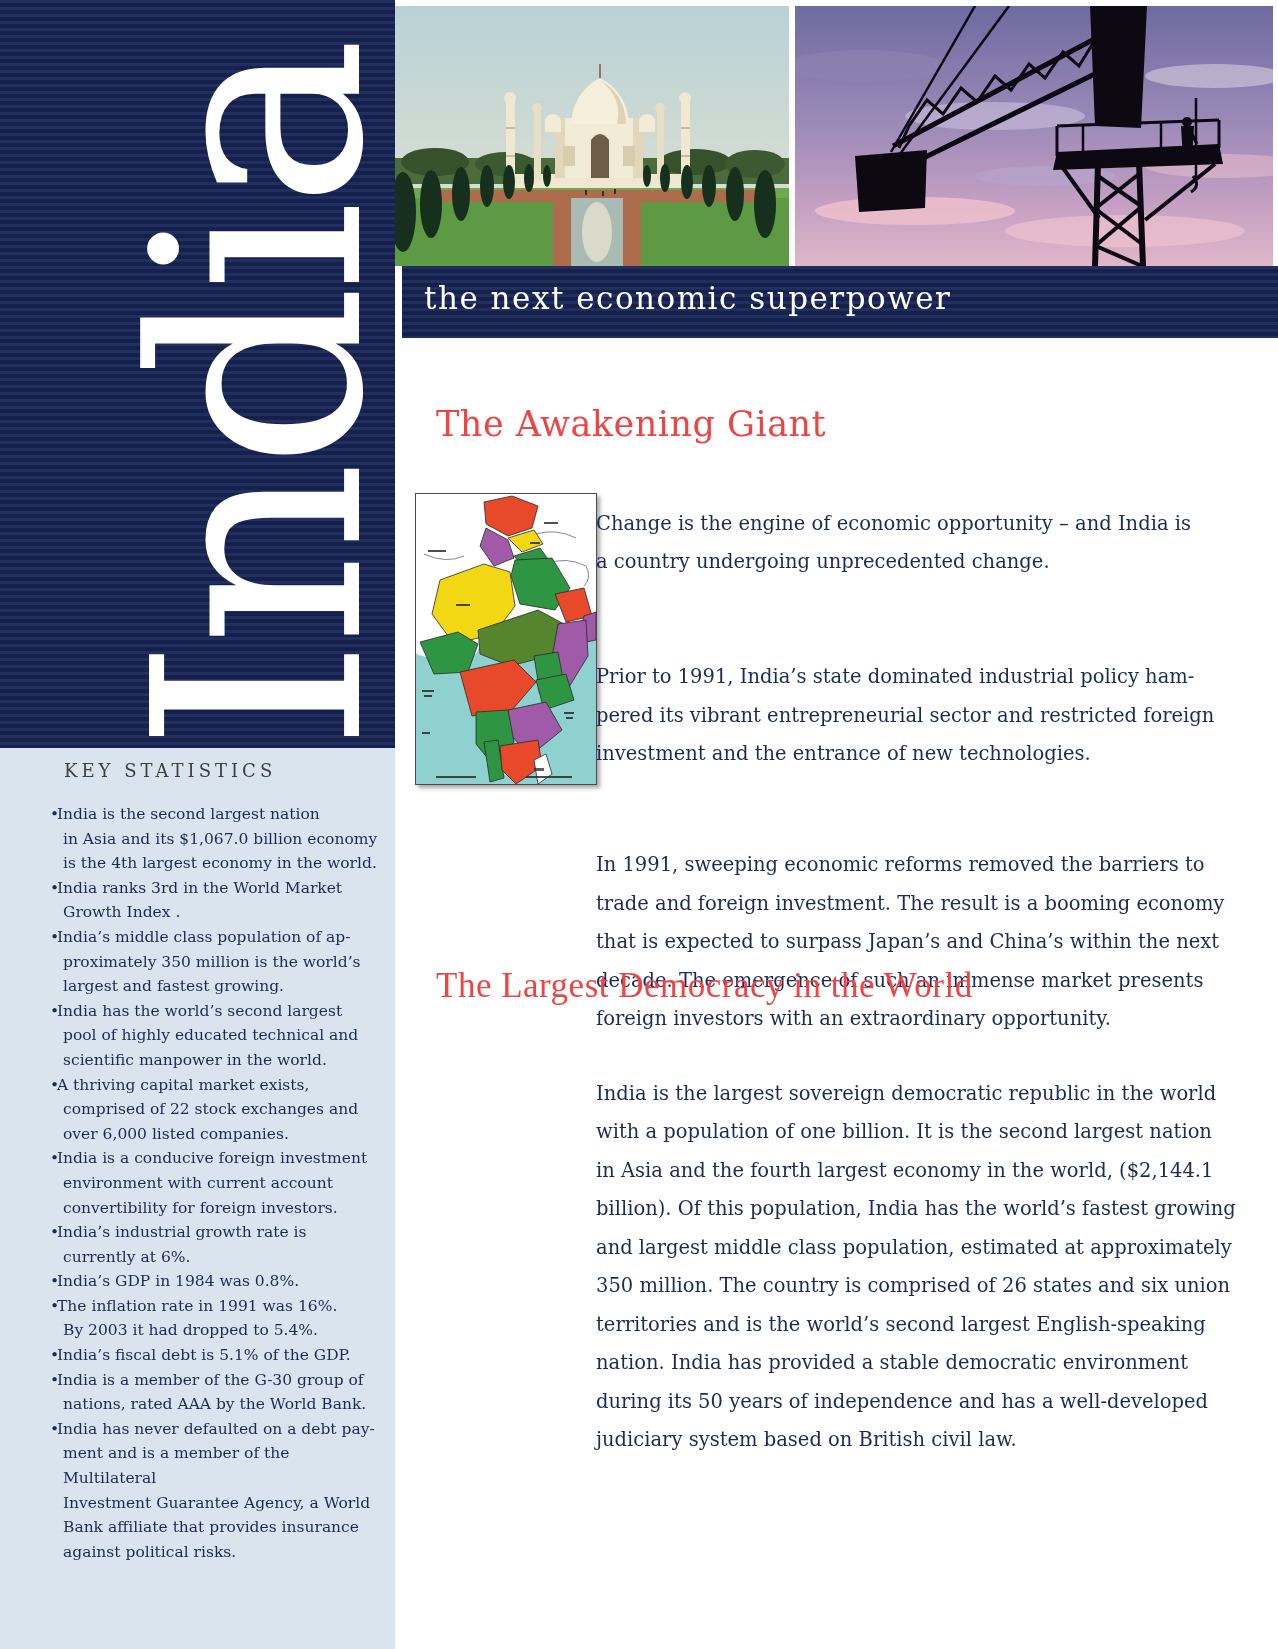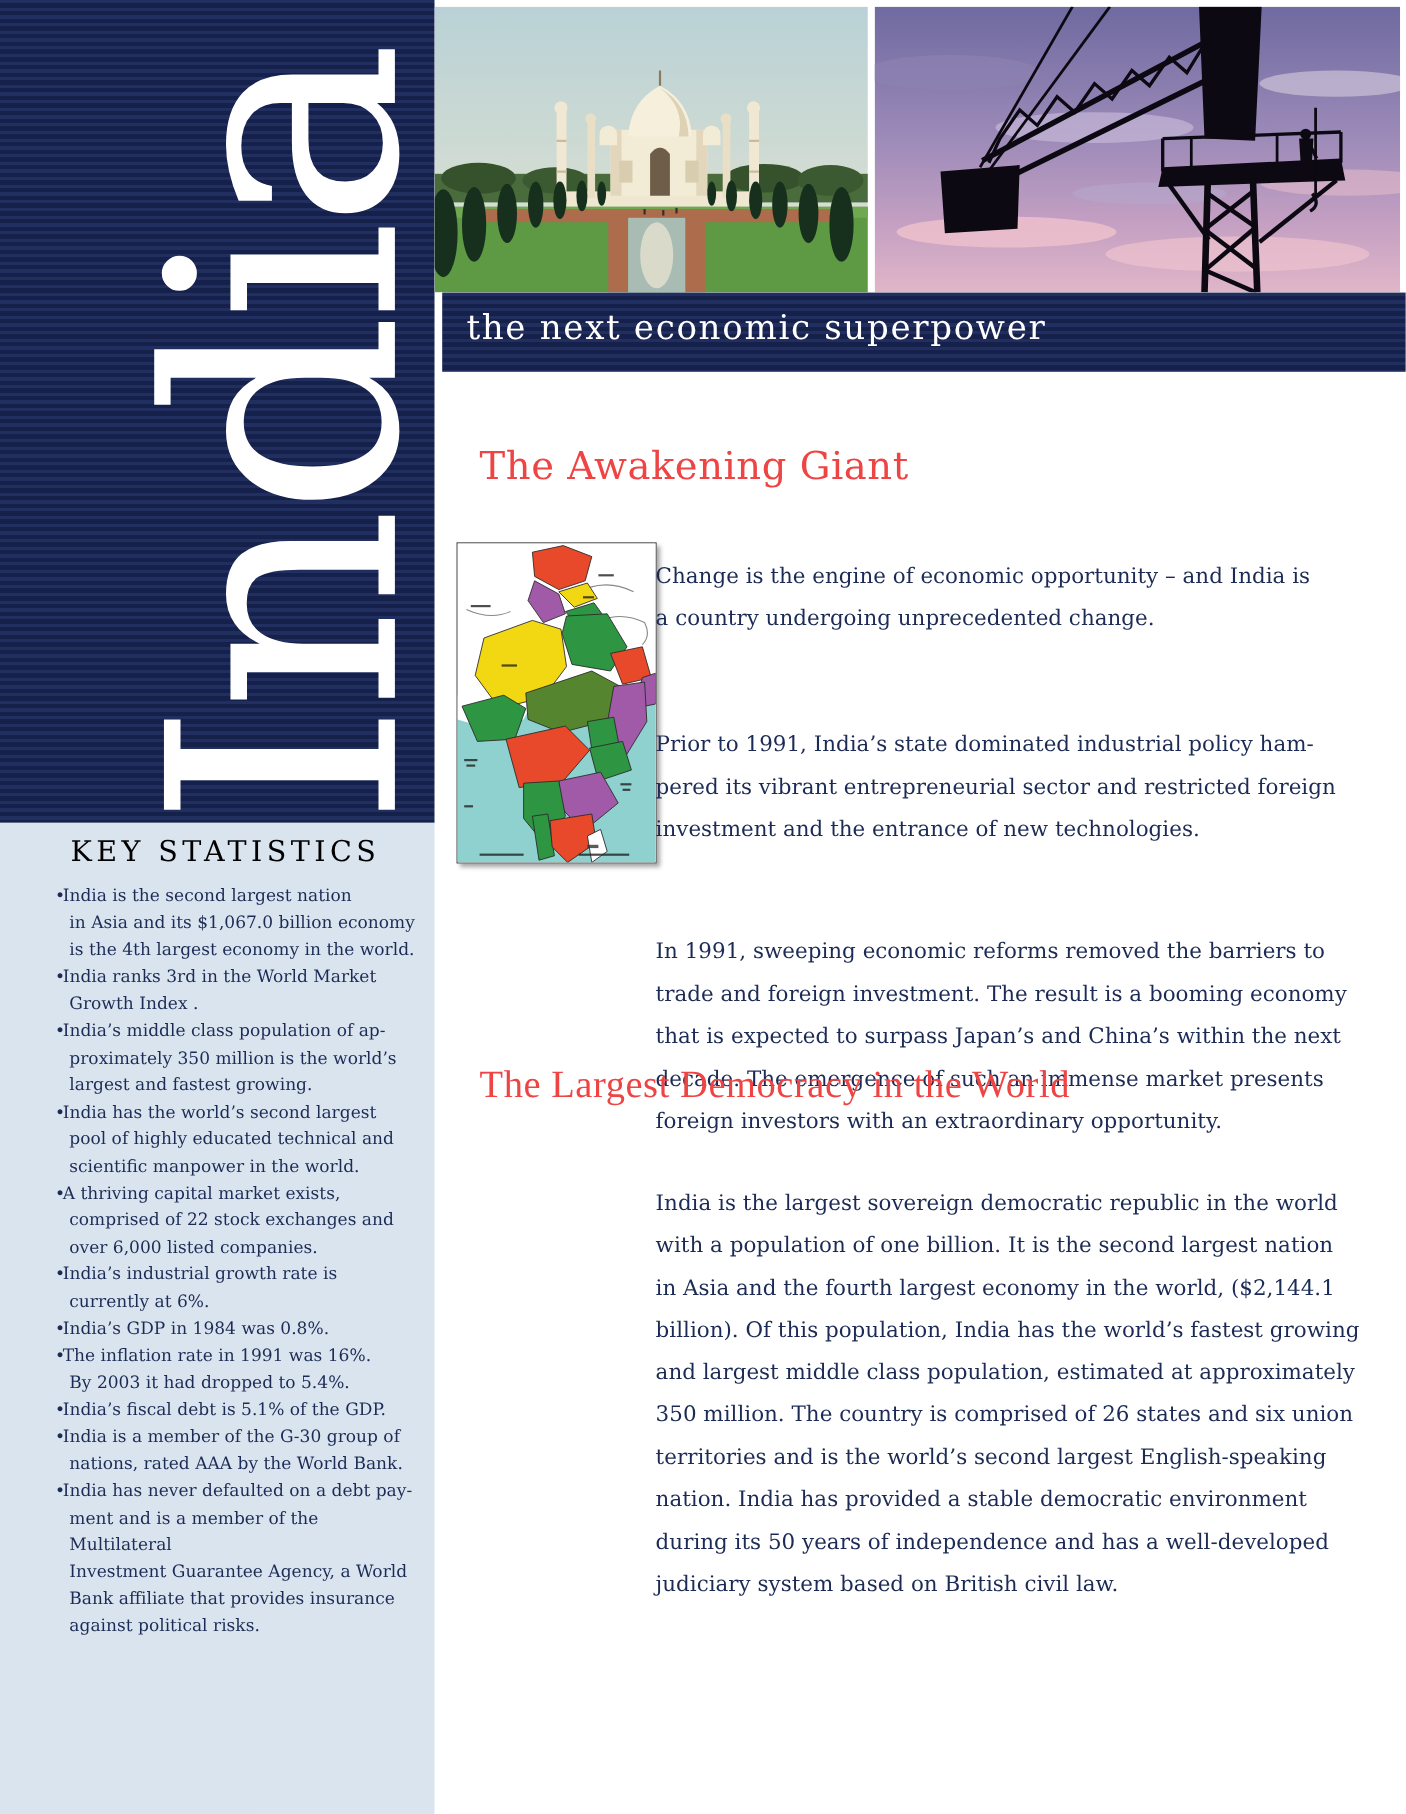--- a/index.html
+++ b/index.html
@@ -52,22 +52,22 @@
 
   
   .map-frame{
     position:absolute;left:415px;top:493px;width:180px;height:290px;
     border:1px solid #4a4a4a;background:#ffffff;
     box-shadow:3px 3px 4px rgba(0,0,0,0.35);
   }
 
   
   .stats-title{
-    position:absolute;left:64px;top:760px;color:#000000;
-    font-size:26px;letter-spacing:4px;white-space:nowrap;
+    position:absolute;left:64px;top:760px;color:#404040;
+    font-size:18px;letter-spacing:4px;white-space:nowrap;
   }
   .stats-list{
     position:absolute;left:0;top:802px;width:395px;box-sizing:border-box;
     padding:0 14px 0 48px;margin:0;list-style:none;
     color:#1c2b55;font-size:15.5px;line-height:24.6px;
   }
   .stats-list li{
     position:relative;padding-left:15px;text-indent:-6px;
     white-space:pre-line;margin:0;
   }
@@ -334,20 +334,23 @@
 Growth Index .</li>
     <li>India’s middle class population of ap-
 proximately 350 million is the world’s
 largest and fastest growing.</li>
     <li>India has the world’s second largest
 pool of highly educated technical and
 scientific manpower in the world.</li>
     <li>A thriving capital market exists,
 comprised of 22 stock exchanges and
 over 6,000 listed companies.</li>
+    <li>India is a conducive foreign investment
+environment with current account
+convertibility for foreign investors.</li>
     <li>India’s industrial growth rate is
 currently at 6%.</li>
     <li>India’s GDP in 1984 was 0.8%.</li>
     <li>The inflation rate in 1991 was 16%.
 By 2003 it had dropped to 5.4%.</li>
     <li>India’s fiscal debt is 5.1% of the GDP.</li>
     <li>India is a member of the G-30 group of
 nations, rated AAA by the World Bank.</li>
     <li>India has never defaulted on a debt pay-
 ment and is a member of the Multilateral

